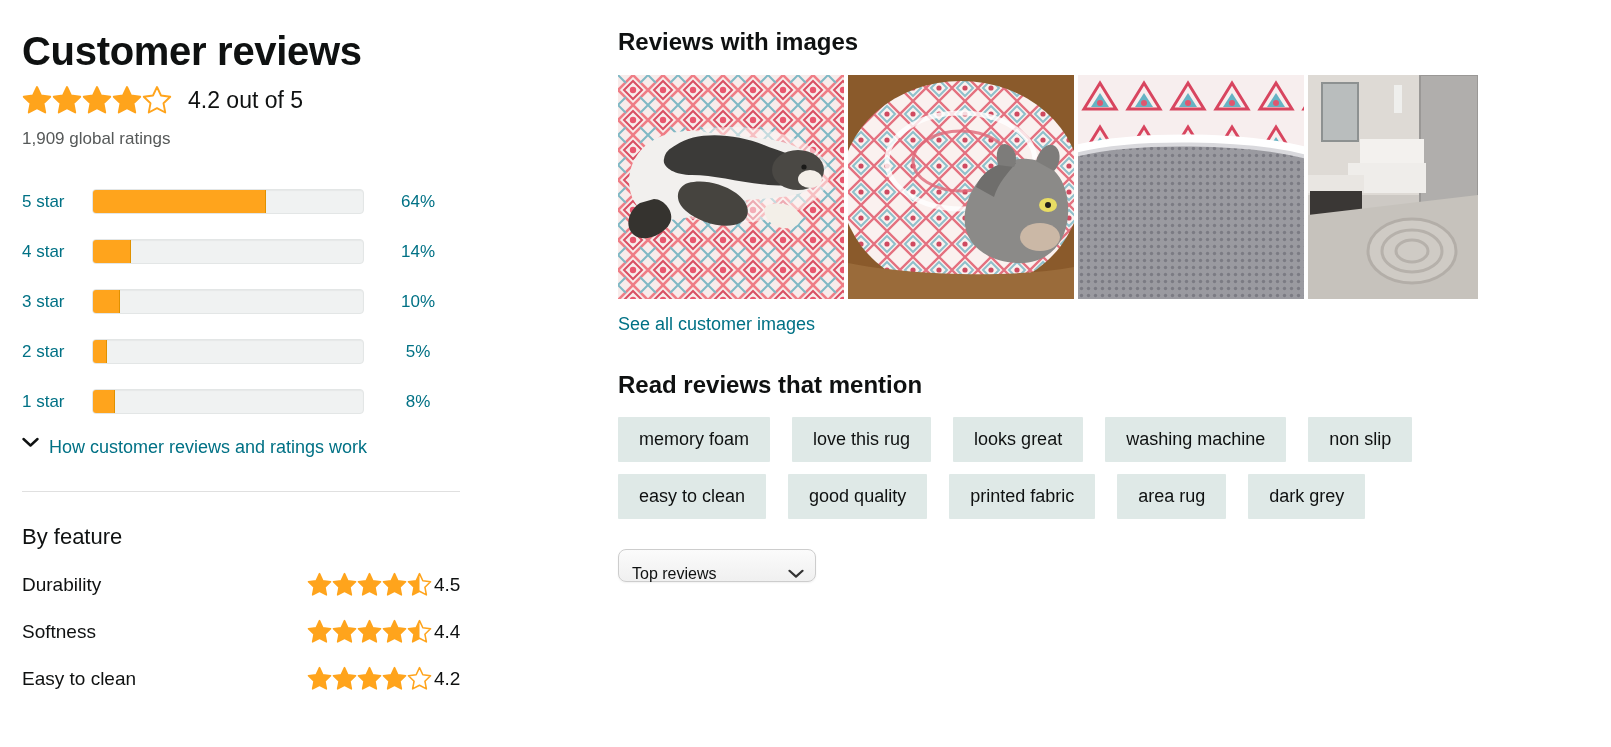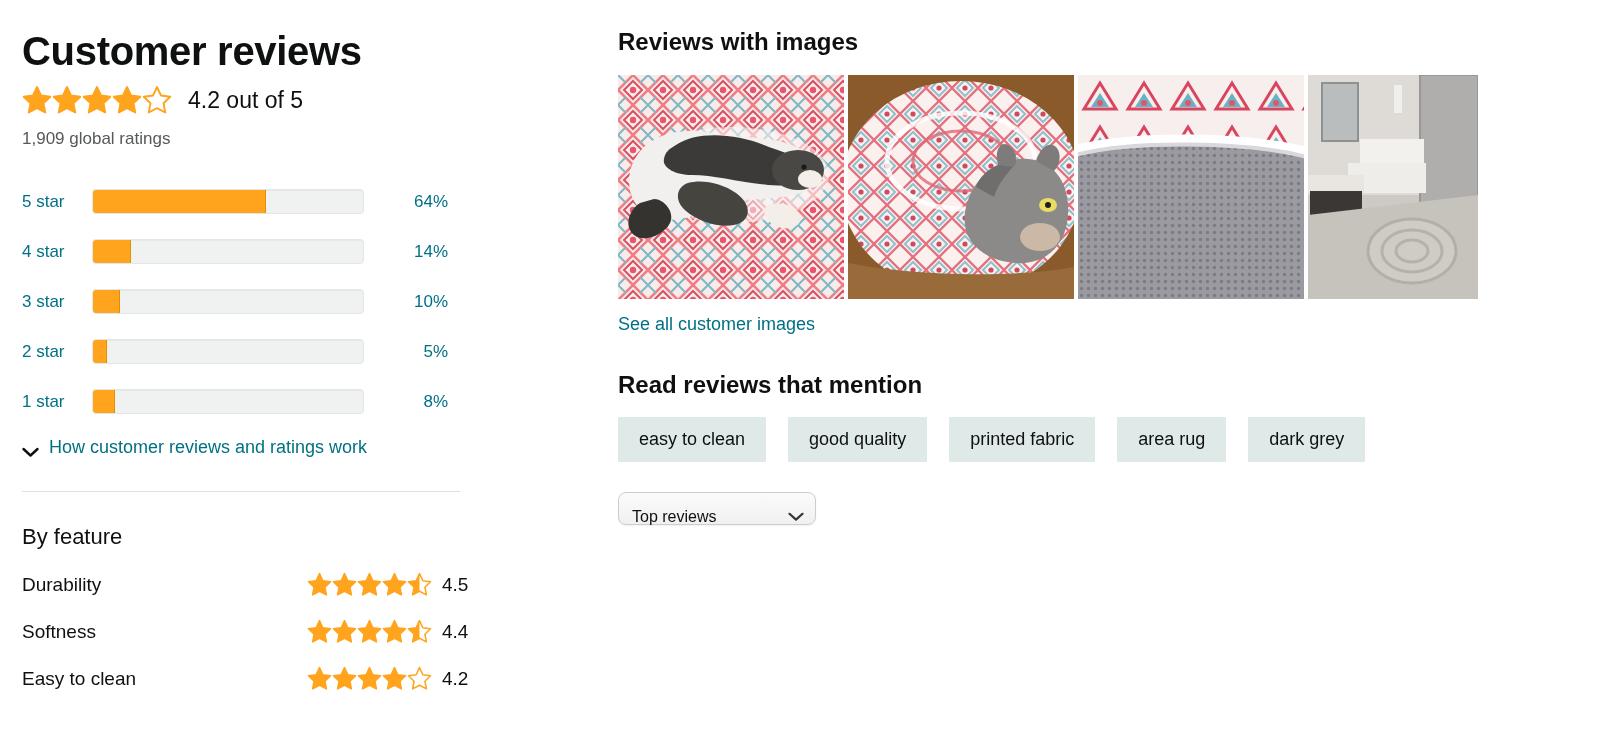--- a/index.html
+++ b/index.html
@@ -37,43 +37,43 @@
     position: relative; width: 272px; height: 25px;
     background: #f0f2f2; border: 1px solid #e3e6e6;
     border-radius: 4px; overflow: hidden;
     box-shadow: inset 0 1px 1px rgba(0,0,0,0.04);
   }
   .bar-fill {
     position: absolute; left: 0; top: 0; bottom: 0;
     background: #ffa41c; border-right: 1px solid #e09100;
   }
   .bar-pct {
-    width: 60px; text-align: right; font-size: 17px; color: #007185;
+    width: 60px; text-align: center; font-size: 17px; color: #007185;
     margin-left: 24px;
   }
 
-  .how-link-row { display: flex; align-items: flex-end; margin-top: 6px; }
+  .how-link-row { display: flex; align-items: flex-start; margin-top: 6px; }
   .chev-down { margin-right: 10px; display: block; }
   .how-link { font-size: 18px; color: #007185; }
 
   .divider {
     margin-top: 33px; width: 438px; height: 1px; background: #e0e0e0;
   }
 
   .by-feature-title {
     font-size: 22px; font-weight: normal; margin-top: 32px; color: #0f1111;
   }
 
   .feature-list { margin-top: 20px; }
   .feature-row {
     display: flex; align-items: center; height: 29px; margin-bottom: 18px;
   }
   .feature-name { font-size: 19px; color: #0f1111; width: 285px; flex: 0 0 285px; }
   .feature-stars { display: inline-flex; align-items: center; }
-  .feature-score { font-size: 19px; color: #0f1111; margin-left: 10px; }
+  .feature-score { font-size: 19px; color: #0f1111; margin-left: 2px; }
 
   
   .right-col { position: absolute; left: 618px; top: 28px; width: 960px; }
 
   .section-title {
     font-size: 24px; font-weight: bold; color: #0f1111; margin: 0;
   }
 
   .thumbs { display: flex; margin-top: 19px; }
   .thumb {
@@ -413,20 +413,27 @@
         </svg>
       </div>
     </div>
 
     <div class="see-all">See all customer images</div>
 
     <div class="mention-title">Read reviews that mention</div>
 
     <div class="chips" id="chips">
         <div class="chip-row">
+          <span class="chip">memory foam</span>
+          <span class="chip">love this rug</span>
+          <span class="chip">looks great</span>
+          <span class="chip">washing machine</span>
+          <span class="chip">non slip</span>
+        </div>
+        <div class="chip-row">
           <span class="chip">easy to clean</span>
           <span class="chip">good quality</span>
           <span class="chip">printed fabric</span>
           <span class="chip">area rug</span>
           <span class="chip">dark grey</span>
         </div>
       </div>
 
     <div class="sort-wrap">
       <div class="sort-select">

